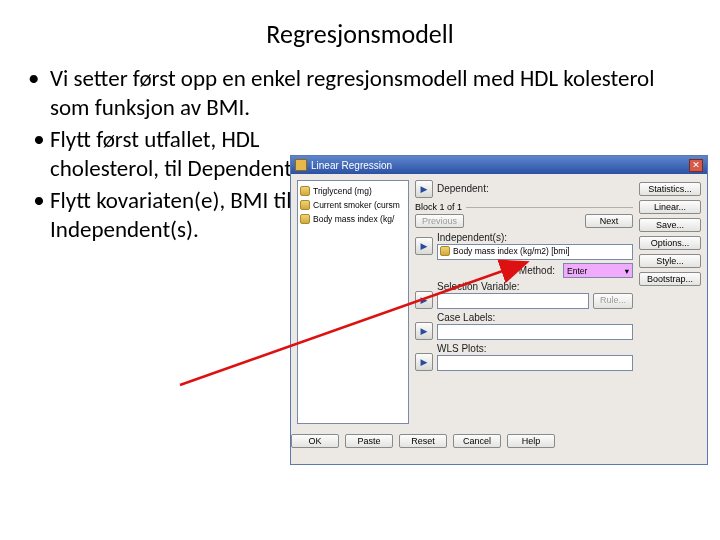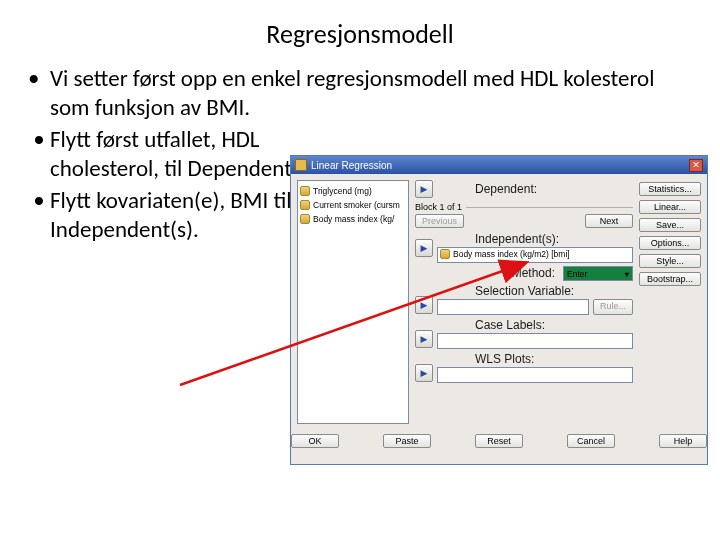--- a/index.html
+++ b/index.html
@@ -88,25 +88,24 @@
     background: linear-gradient(#efd37a,#d2a93a);
     border-radius: 2px;
     margin-right: 3px;
   }
   .mid {
     flex: 1;
     padding: 0 6px;
     position: relative;
   }
   .lbl {
-    font-size: 12px;
+    font-size: 10px;
     color: #1a1a1a;
     margin-bottom: 1px;
     text-decoration-color: transparent;
-    margin-left: 38px;
   }
   .fld {
     background: #fff;
     border: 1px solid #7a8aa8;
     height: 16px;
     font-size: 8.5px;
     padding: 1px 2px;
     display: flex; align-items: center;
     overflow: hidden; white-space: nowrap;
   }
@@ -136,35 +135,35 @@
     border: 1px solid #8a8a8a;
     border-radius: 2px;
     display: flex; align-items: center; justify-content: center;
     font-size: 9px;
     color: #2a4aa0;
   }
   .row { display: flex; align-items: center; gap: 4px; margin-bottom: 3px; }
   .row .col { flex: 1; }
   .row.ralign { justify-content: flex-end; }
   .methodsel {
-    background: #15803d; border: 1px solid #7a8aa8;
+    background: #f0abfc; border: 1px solid #7a8aa8;
     height: 15px; width: 70px; font-size: 8.5px;
     display: flex; align-items: center; padding: 0 3px;
     justify-content: space-between;
   }
   .rightcol {
     width: 62px;
     display: flex; flex-direction: column;
     gap: 4px;
     padding-top: 2px;
   }
   .rightcol .btn { min-width: 0; width: 100%; padding: 1px 2px; }
   .dlg-foot {
     display: flex; gap: 6px;
-    justify-content: space-between;
+    justify-content: flex-start;
     padding: 4px 0 16px 0;
   }
   .dlg-foot .btn { min-width: 48px; }
   .selrow {
     display:flex; gap:4px; align-items:center;
     margin-bottom:3px;
   }
   .selrow .fld { flex:1; }
   .selrow .arrowbtn { margin-top: 10px; }
   .arrow-svg {

